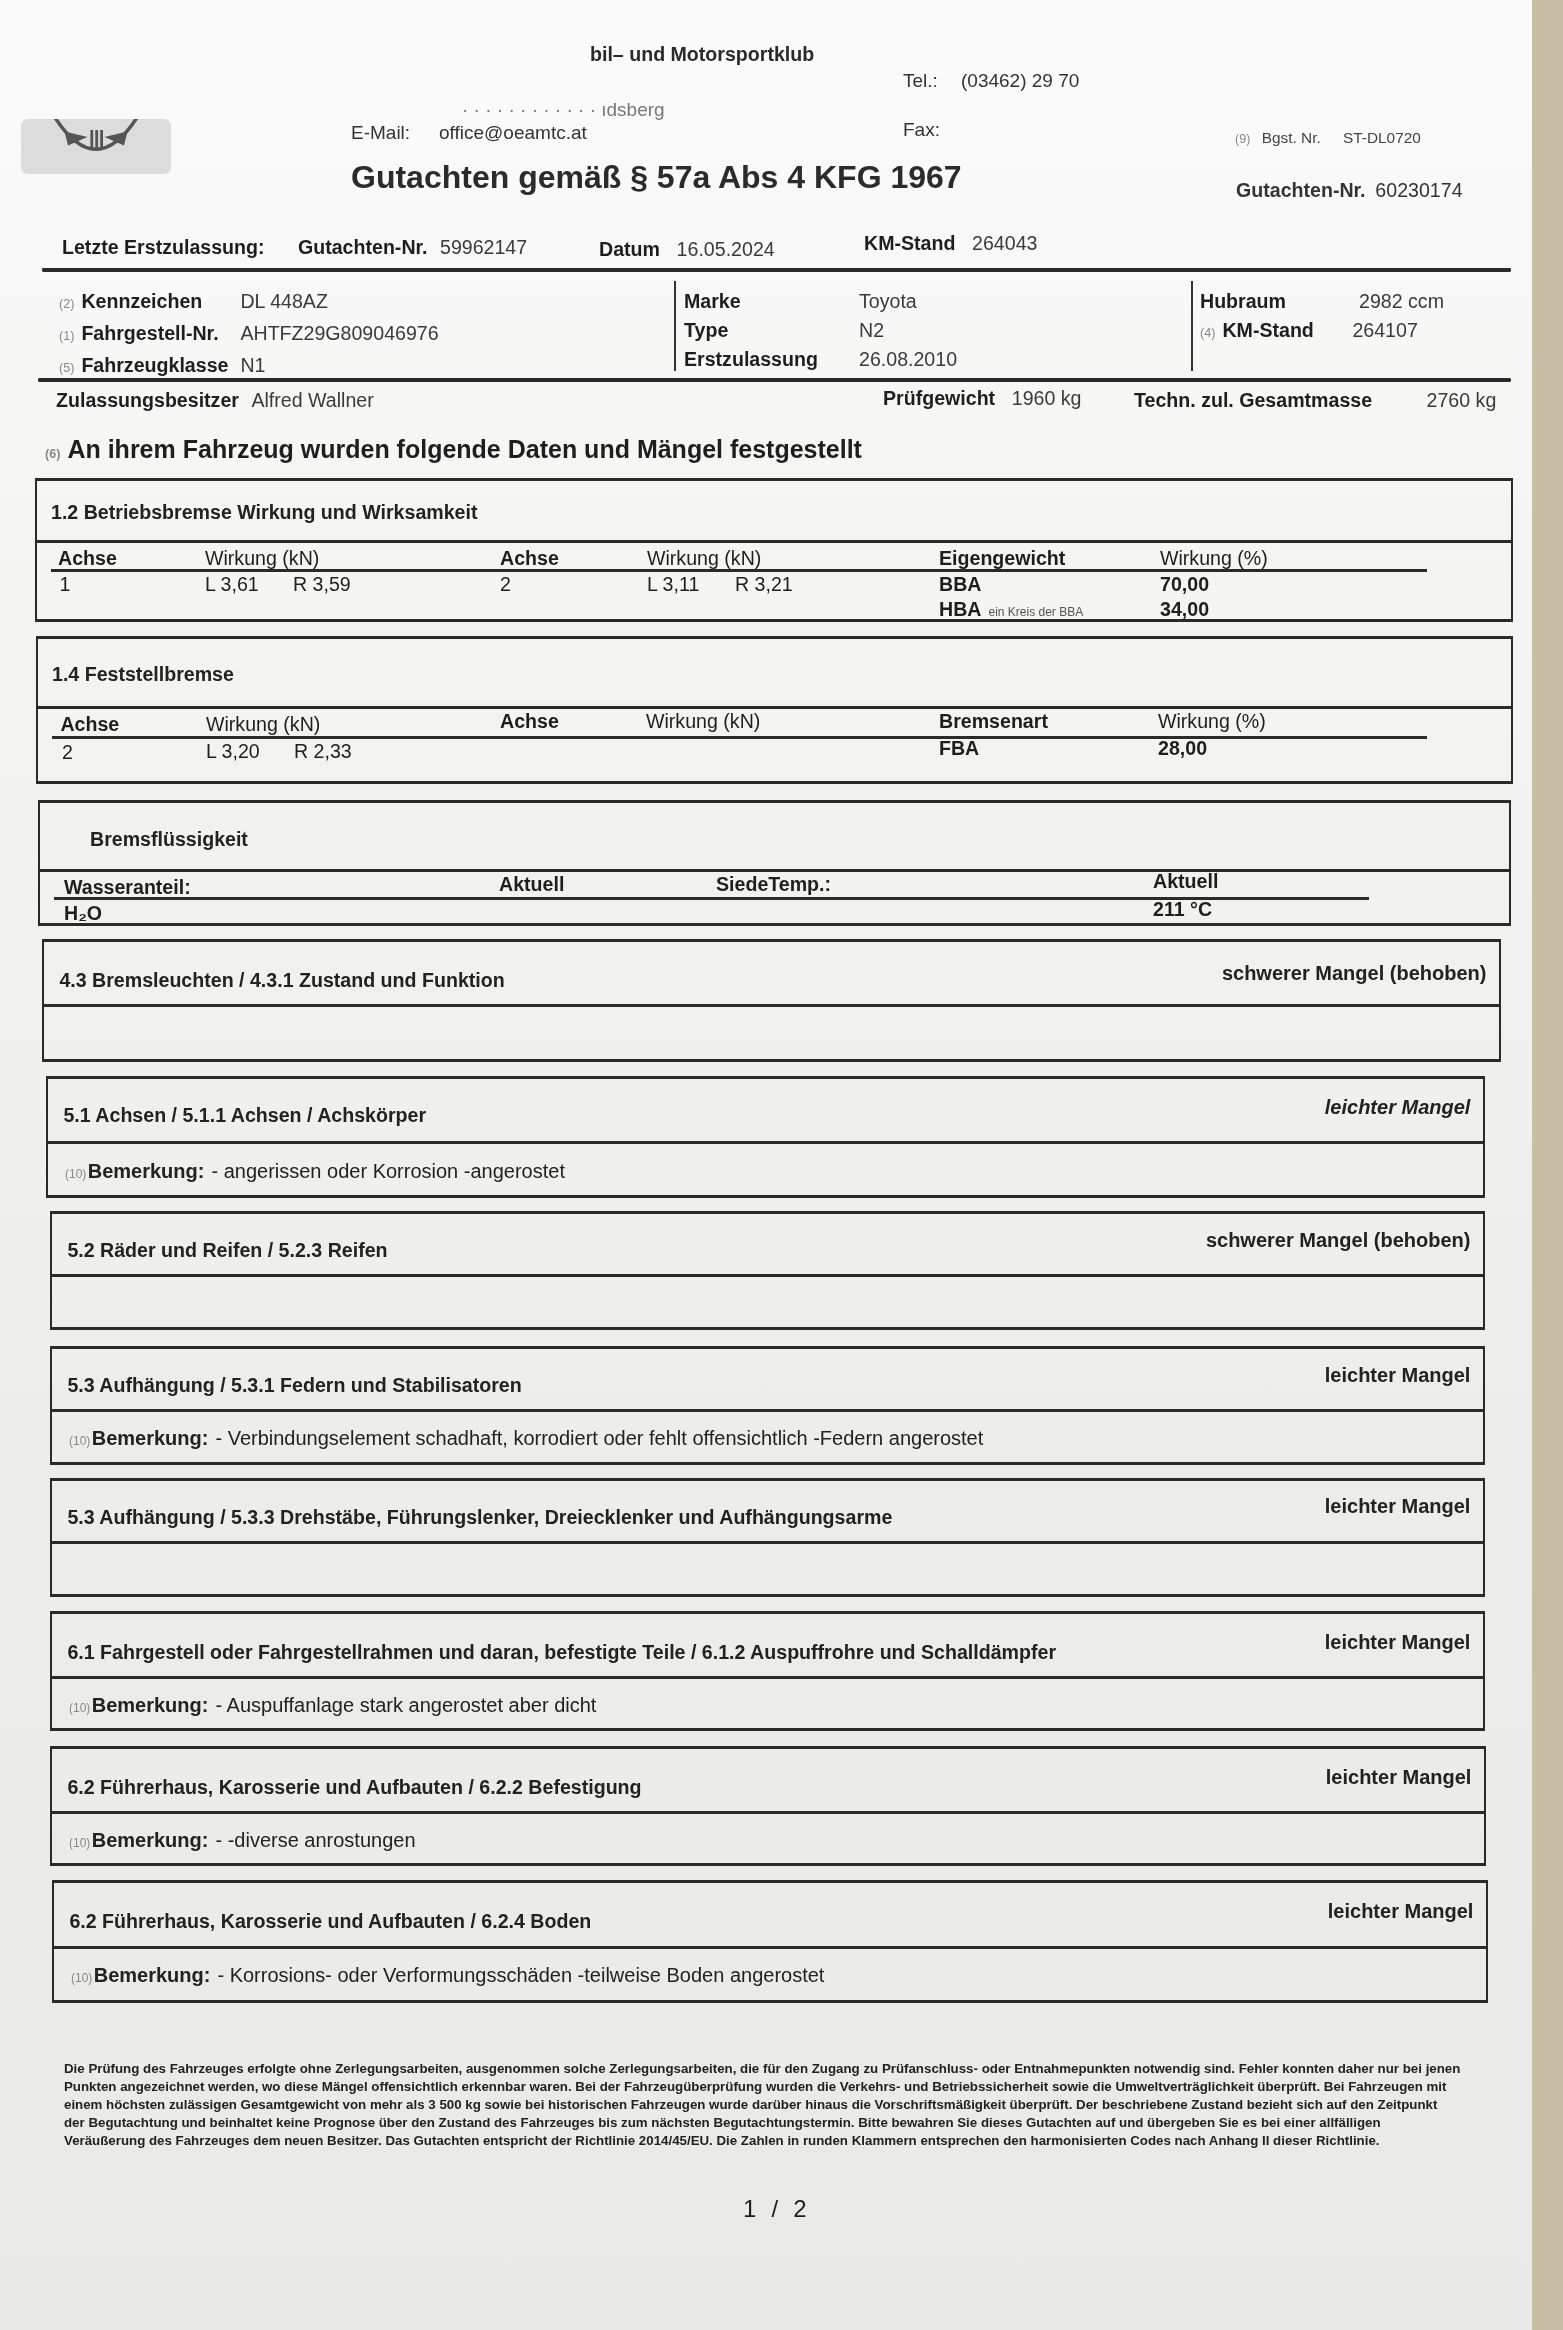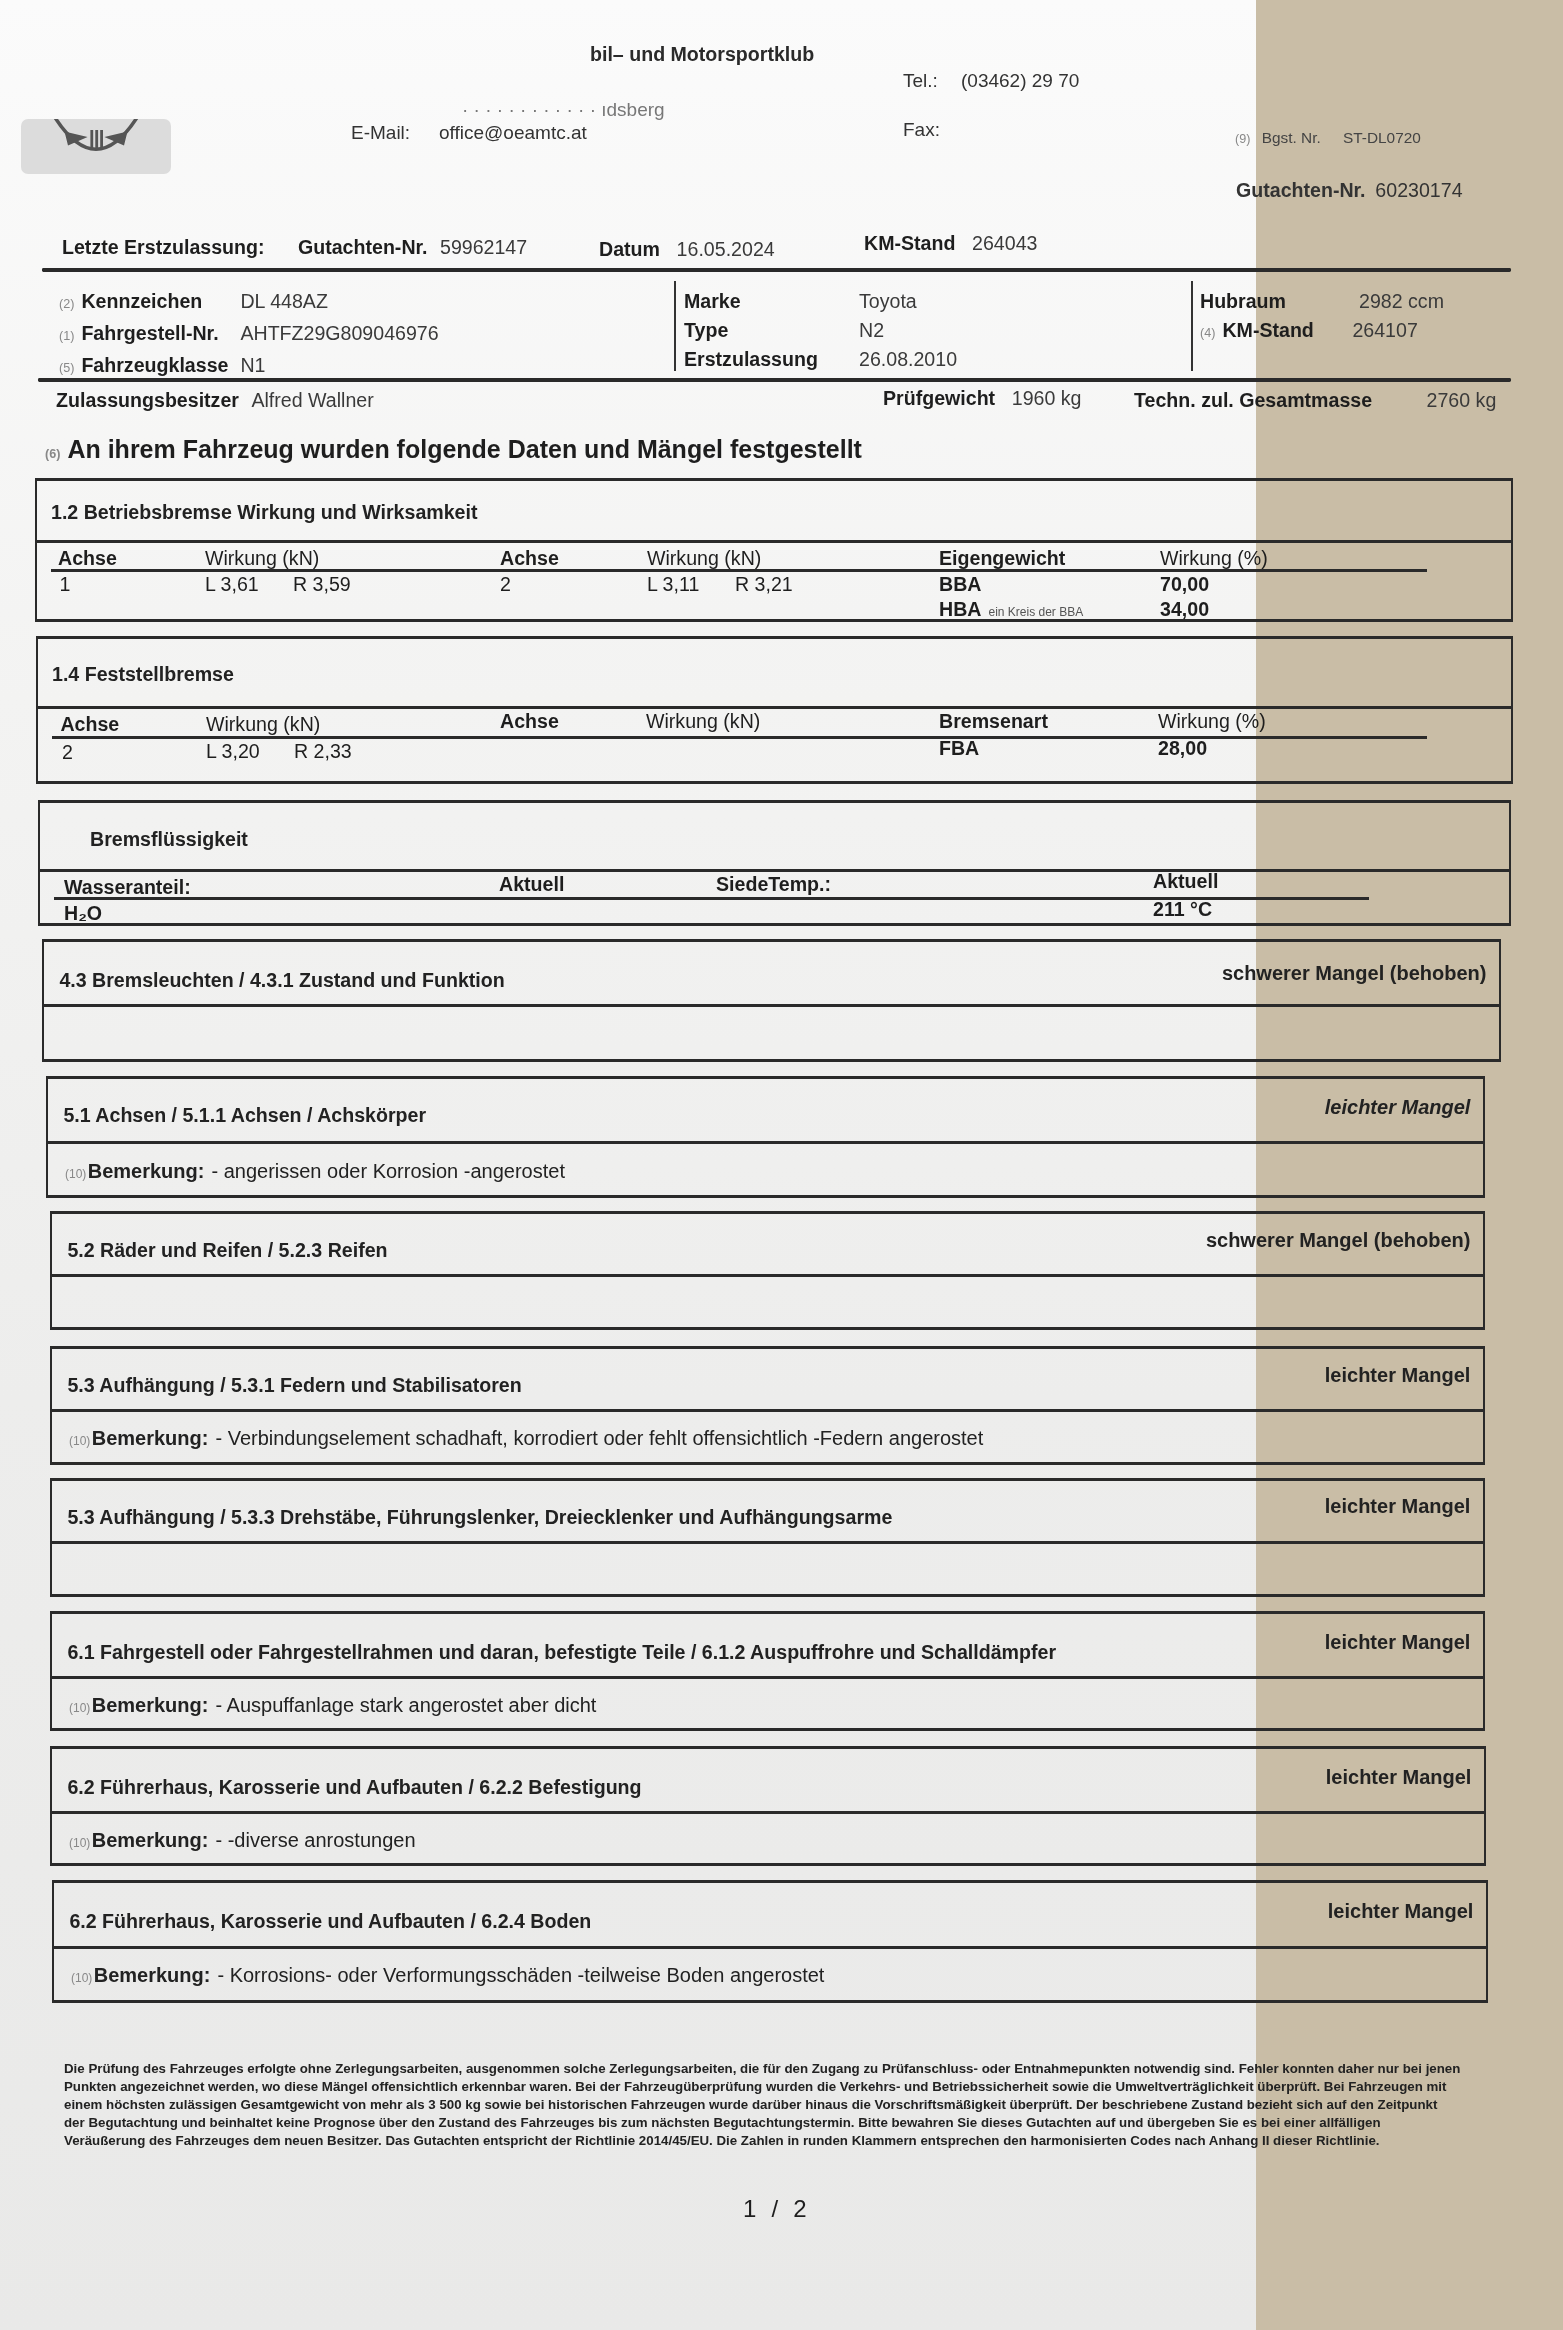--- a/index.html
+++ b/index.html
@@ -5,21 +5,21 @@
   html, body { margin: 0; padding: 0; }
   body {
     width: 1564px; height: 2330px;
     background: #c9bda6;
     font-family: "Liberation Sans", sans-serif;
     color: #1e1e1e;
     overflow: hidden;
   }
   .paper {
     position: absolute; left: 0; top: 0;
-    width: 1256px; height: 2330px;
+    width: 1532px; height: 2330px;
     background: linear-gradient(180deg, #fbfbfb 0%, #f3f3f2 30%, #ededec 60%, #e9e9e8 100%);
   }
   .abs { position: absolute; white-space: nowrap; }
   .logo {
     position: absolute; left: 21px; top: 119px; width: 150px; height: 55px;
     background: #dcdcdc; border-radius: 7px;
     display: flex; align-items: flex-start; justify-content: center; overflow: hidden;
   }
   .logo svg { margin-top: -2.8px; }
   .hdr-small { font-size: 19px; color: #333; }
@@ -74,20 +74,21 @@
   <div class="abs hdr-small" style="left:961px; top:70px;">(03462) 29 70</div>
   <div class="abs hdr-small" style="left:462px; top:99px; color:#777;">· · · · · · · · · · · · ıdsberg</div>
   <div class="abs hdr-small" style="left:351px; top:122px;">E-Mail:</div>
   <div class="abs hdr-small" style="left:439px; top:122px;">office@oeamtc.at</div>
   <div class="abs hdr-small" style="left:903px; top:119px;">Fax:</div>
   <div class="abs" style="left:1235px; top:129px; font-size:15.4px; color:#444;">
     <span class="code">(9)</span>
     <span>Bgst. Nr.</span>
     <span style="margin-left:18px;">ST-DL0720</span>
   </div>
+  <div class="abs title" style="left:351px; top:159px;">Gutachten gemäß § 57a Abs 4 KFG 1967</div>
   <div class="abs gnr" style="left:1236px; top:179px;">
     <span>Gutachten-Nr.</span><span class="v">60230174</span>
   </div>
 
   <div class="abs row" style="left:62px; top:236px;">
     <span class="lbl">Letzte Erstzulassung:</span>
     <span class="lbl" style="margin-left:28px;">Gutachten-Nr.</span>
     <span class="val" style="margin-left:7px;">59962147</span>
   </div>
   <div class="abs row" style="left:599px; top:238px;">

